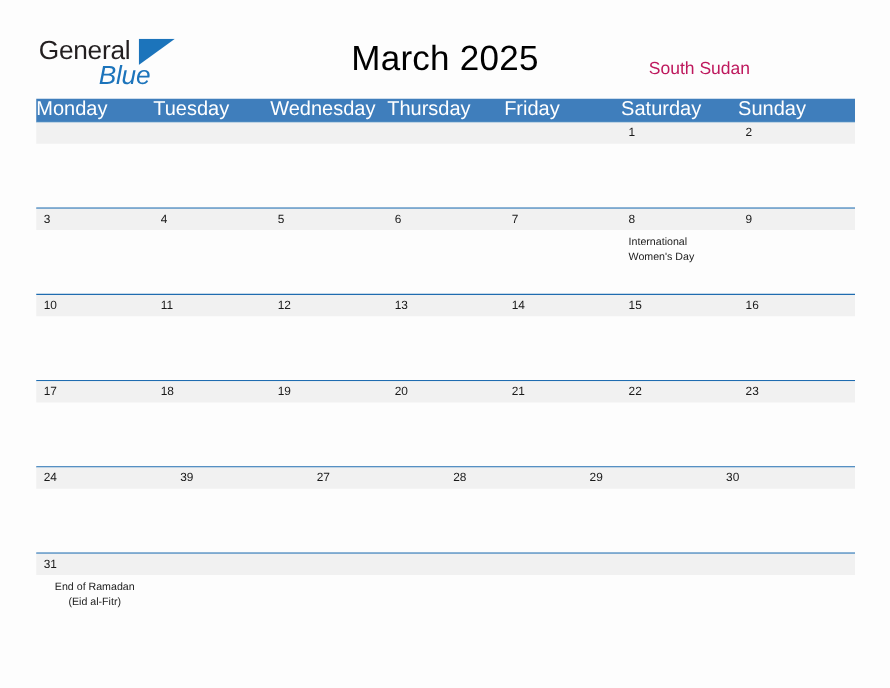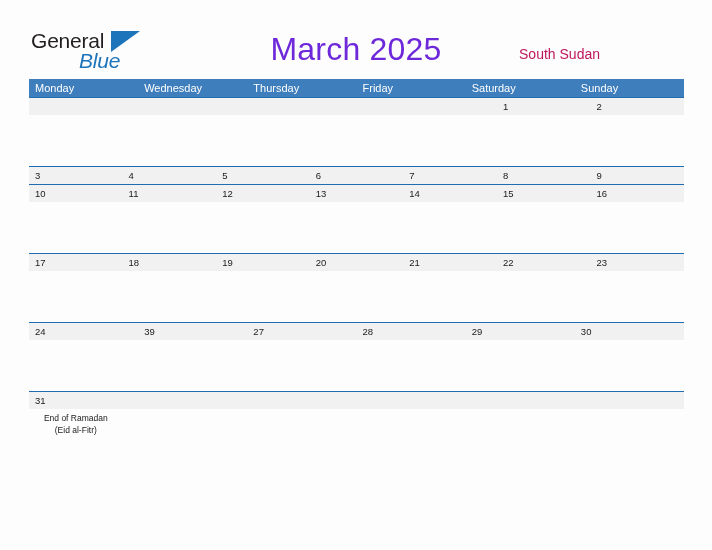--- a/index.html
+++ b/index.html
@@ -62,23 +62,23 @@
     height: 22px;
   }
   .logo-flag svg { display: block; }
 
   .cal-title {
     position: absolute;
     left: 0;
     top: 31px;
     width: 712px;
     text-align: center;
-    font-size: 32px;
+    font-size: 28px;
     font-weight: 400;
-    color: #6d28d9;
+    color: #000000;
     letter-spacing: 0.2px;
   }
   .country {
     position: absolute;
     right: 28px;
     top: 46px;
     font-size: 14px;
     color: #be185d;
   }
 
@@ -91,23 +91,22 @@
   }
   .weekhead {
     display: flex;
     width: 100%;
     background: #3f7ebc;
     height: 18px;
   }
   .weekhead .wh {
     flex: 1 1 0;
     color: #ffffff;
-    font-size: 11px;
+    font-size: 16px;
     line-height: 18px;
-    padding-left: 6px;
     box-sizing: border-box;
     white-space: nowrap;
   }
 
   .week {
     width: 100%;
     border-top: 1.5px solid #1f6cb0;
     position: relative;
   }
   .week:first-of-type {
@@ -165,20 +164,21 @@
     </div>
 
     <div class="cal-title">March 2025</div>
     <div class="country">South Sudan</div>
   </div>
 
   <div class="calendar">
 
     <div class="weekhead">
       <div class="wh">Monday</div>
+      <div class="wh">Tuesday</div>
       <div class="wh">Wednesday</div>
       <div class="wh">Thursday</div>
       <div class="wh">Friday</div>
       <div class="wh">Saturday</div>
       <div class="wh">Sunday</div>
     </div>
 
     <div class="week week-r1">
       <div class="band">
         <div class="cell-num"></div>
@@ -203,20 +203,30 @@
     <div class="week week-r2">
       <div class="band">
         <div class="cell-num">3</div>
         <div class="cell-num">4</div>
         <div class="cell-num">5</div>
         <div class="cell-num">6</div>
         <div class="cell-num">7</div>
         <div class="cell-num">8</div>
         <div class="cell-num">9</div>
       </div>
+      <div class="bodyrow">
+        <div class="cell-ev"></div>
+        <div class="cell-ev"></div>
+        <div class="cell-ev"></div>
+        <div class="cell-ev"></div>
+        <div class="cell-ev"></div>
+        <div class="cell-ev">International
+Women's Day</div>
+        <div class="cell-ev"></div>
+      </div>
     </div>
 
     <div class="week week-r3">
       <div class="band">
         <div class="cell-num">10</div>
         <div class="cell-num">11</div>
         <div class="cell-num">12</div>
         <div class="cell-num">13</div>
         <div class="cell-num">14</div>
         <div class="cell-num">15</div>

